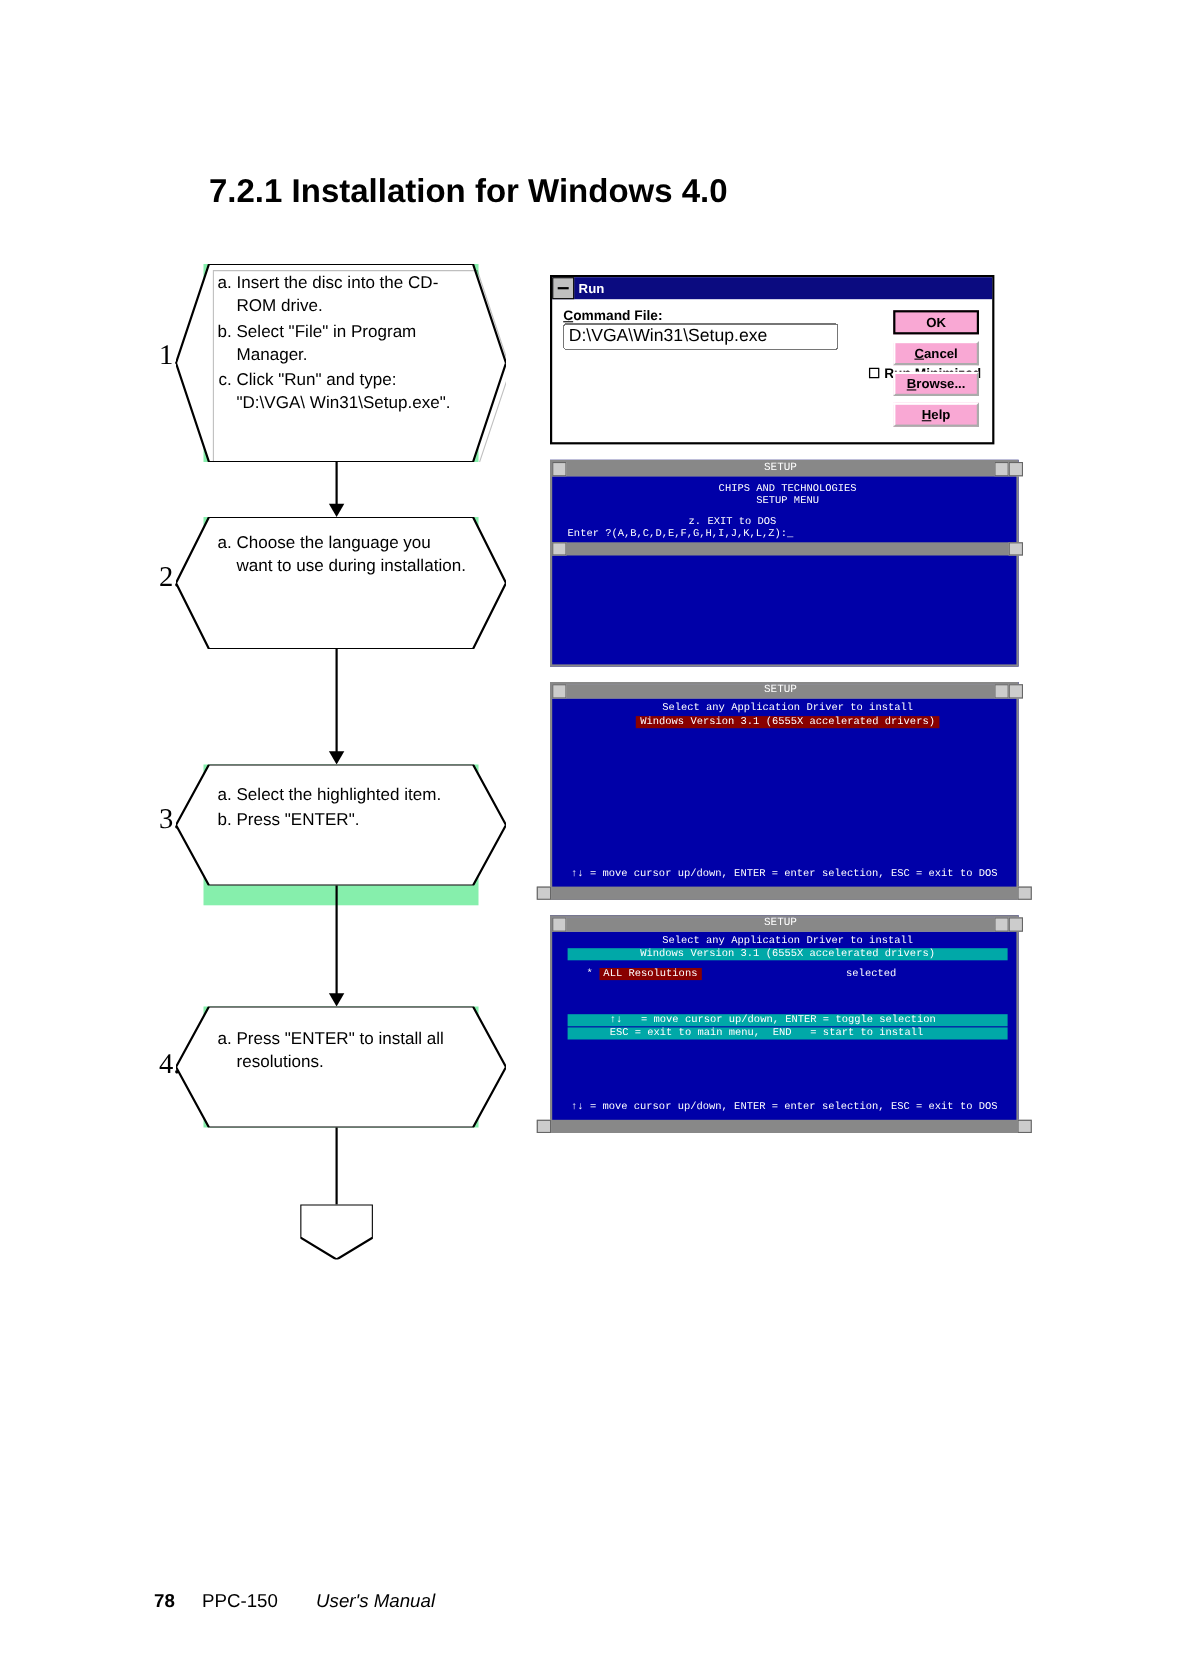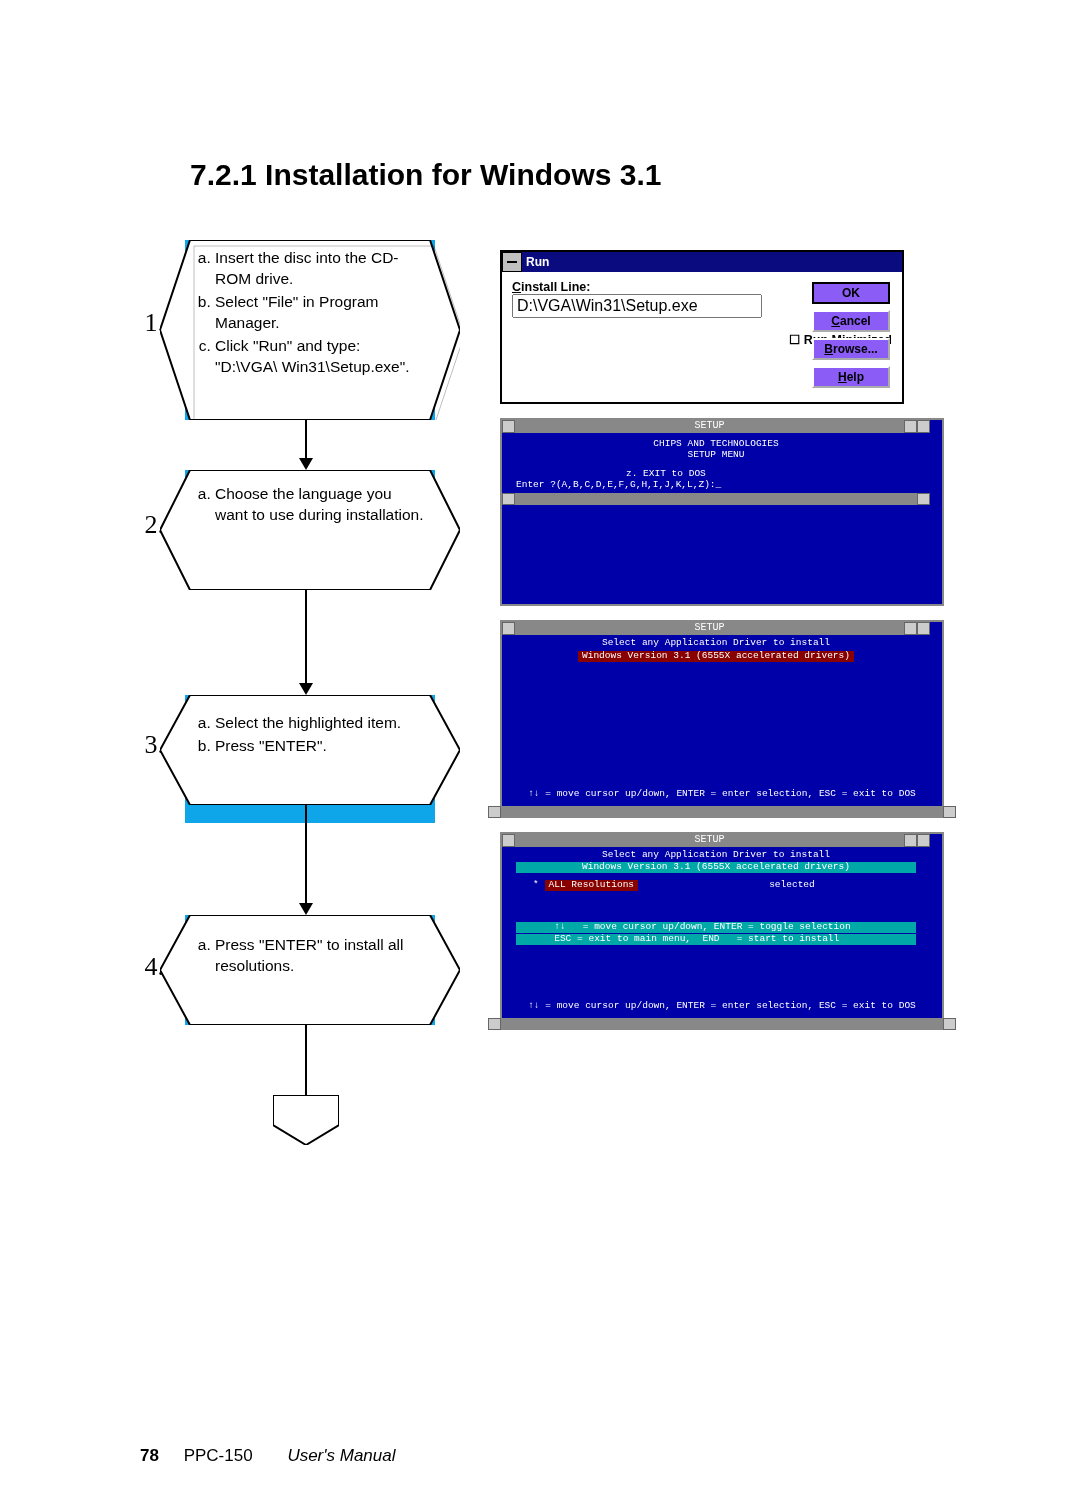--- a/index.html
+++ b/index.html
@@ -30,21 +30,21 @@
     position: absolute;
     font-size: 26px;
     font-family: "Times New Roman", serif;
     text-align: right;
     width: 30px;
   }
   .hex {
     position: absolute;
     left: 45px;
     width: 250px;
-    background: #0ea5e9;
+    background: #86efac;
   }
   .hex svg { position:absolute; left:-25px; top:0; }
   .hex-text {
     position: absolute;
     left: 10px;
     right: 10px;
     top: 10px;
     font-size: 15.5px;
     line-height: 1.35;
   }
@@ -74,37 +74,37 @@
     width:18px;height:18px;border:1px solid #000;background:#c0c0c0;display:flex;align-items:center;justify-content:center;margin-right:4px;
   }
   .win31 .sysbox span{display:block;width:10px;height:2px;background:#000;}
   .win31 .title { flex:1; text-align:left; font-weight:bold; }
   .win31 .body { padding:8px 10px 10px 10px; }
   .win31 .lbl { font-weight:bold; font-size:12.5px; }
   .win31 input[type=text]{ width:240px; height:18px; font-size:16px; padding:1px 3px; }
   .win31 .btncol { position:absolute; right:10px; top:30px; width:80px; }
   .win31 button {
     display:block; width:78px; height:22px; margin-bottom:6px;
-    background:#8b5cf6; border:2px outset #fff; font-size:12px; font-weight:bold;
+    background:#f9a8d4; border:2px outset #fff; font-size:12px; font-weight:bold;
     text-align:center; padding:0;
   }
   .win31 button.def { border:2px solid #000; }
   .win31 .chk { margin-top:14px; font-weight:bold; font-size:12.5px;text-align:right; }
 
   .dosbox {
     width: 400px;
     border:2px solid #888;
     background:#0000a8;
     color:#fff;
     font-family: "Courier New", monospace;
     font-size: 9.5px;
     line-height: 1.15;
     margin-top: 14px;
     position:relative;
-    padding: 2px 26px 2px 14px;
+    padding: 2px 8px 2px 14px;
   }
   .dosbox .tbar { background:#bbb; color:#fff; text-align:center; font-size:10px; height:13px; margin:-2px -14px 2px -14px; display:flex; }
   .dosbox .tbar .sq{ width:13px;height:13px;background:#ccc;border:1px solid #666;box-sizing:border-box; }
   .dosbox .tbar .tt{ flex:1; background:#888; color:#fff; }
   .dosbox .tbar .rs{ width:26px; display:flex; }
   .dosbox .center { text-align:center; }
   .dosbox .langlist { margin-left:110px; white-space:pre; }
   .dosbox .bbar { background:#888; height:12px; margin:2px -14px -2px -14px; display:flex; }
   .dosbox .bbar .sq{ width:13px;height:12px;background:#ccc;border:1px solid #666;box-sizing:border-box; }
   .dosbox .bbar .mid{ flex:1; }
@@ -116,21 +116,21 @@
 
   .footer { position:absolute; left:140px; bottom:45px; font-size:17px; }
   .footer .pn { font-weight:bold; margin-right:20px; }
   .footer .model { margin-right:30px; }
   .footer .man { font-style:italic; }
   u { text-decoration: underline; }
 </style>
 </head>
 <body>
 
-<div class="heading">7.2.1 Installation for Windows 3.1</div>
+<div class="heading">7.2.1 Installation for Windows 4.0</div>
 
 <div class="flow">
 
   <div class="step-num" style="top:68px; left:-6px;">1.</div>
   <div class="hex" style="top:0; height:180px;">
     <svg width="300" height="180" viewBox="0 0 300 180">
       <polygon points="30,0 270,0 300,90 270,180 30,180 0,90" fill="#fff" stroke="#000" stroke-width="2"></polygon>
       <polygon points="30,0 270,0 300,90 270,180 30,180" fill="none" stroke="#000" stroke-width="1" transform="translate(4,6)" opacity="0.25"></polygon>
     </svg>
     <div class="hex-text" style="top:8px;">
@@ -195,21 +195,21 @@
 <div class="shots">
 
   <div class="win31" style="height:150px;">
     <div class="titlebar">
       <div class="sysbox">
           <span></span>
         </div>
       <div class="title">Run</div>
     </div>
     <div class="body">
-      <div class="lbl"><u>C</u><span>install Line:</span></div>
+      <div class="lbl"><u>C</u><span>ommand File:</span></div>
       <input type="text" value="D:\VGA\Win31\Setup.exe" style="">
       <div class="chk">☐ Run <u>M</u>inimized</div>
     </div>
     <div class="btncol">
       <button class="def">OK</button>
       <button><u>C</u>ancel</button>
       <button><u>B</u>rowse...</button>
       <button><u>H</u>elp</button>
     </div>
   </div>

